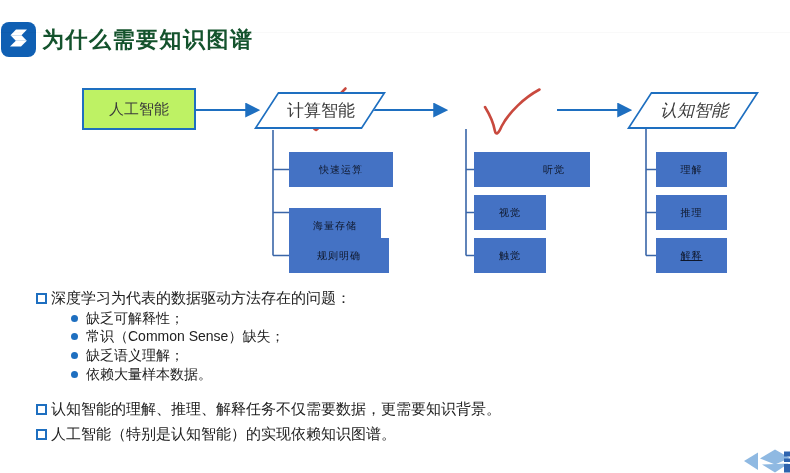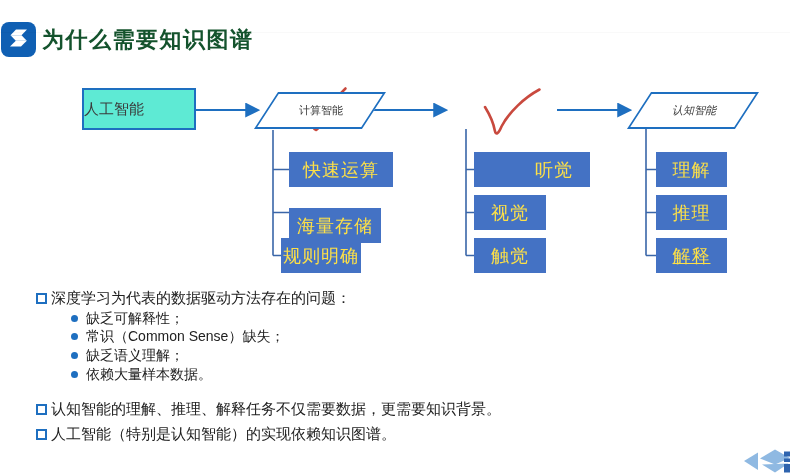--- a/index.html
+++ b/index.html
@@ -9,28 +9,28 @@
     -webkit-font-smoothing:antialiased;
   }
   .abs{position:absolute;}
   
   #brand-logo{left:1px;top:22px;width:35px;height:35px;background:#0f5fb3;border-radius:8px;
     display:flex;align-items:center;justify-content:center;}
   #page-title{left:42px;top:25px;font-size:22px;font-weight:700;color:#14532d;letter-spacing:1.5px;}
   #top-divider{left:0;top:32px;width:790px;height:1px;background:rgba(0,0,0,0.025);}
   
   .rootbox{left:82px;top:88px;width:114px;height:42px;border:2px solid #1e6fc0;box-sizing:border-box;
-    display:flex;align-items:center;font-size:15px;color:#3a3a3a;background:#5eead4;}
+    display:flex;align-items:center;justify-content:center;font-size:15px;color:#3a3a3a;background:#bef264;}
   .pgram{width:134px;height:37px;top:92px;}
   .pgram .skin{position:absolute;left:24px;top:0;width:108px;height:100%;border:2px solid #1e6fc0;
     box-sizing:border-box;transform:skewX(-33deg);transform-origin:0 0;background:#fff;}
   .pgram .lbl{position:absolute;inset:0;display:flex;align-items:center;justify-content:center;
-    font-size:11px;color:#3a3a3a;}
-  .cap{background:#4472c4;color:#fde047;height:35px;display:flex;align-items:center;justify-content:center;
-    font-size:18px;letter-spacing:1px;}
+    font-size:17px;color:#3a3a3a;}
+  .cap{background:#4472c4;color:#0f172a;height:35px;display:flex;align-items:center;justify-content:center;
+    font-size:10px;letter-spacing:1px;}
   
   .b1{left:36px;display:flex;align-items:center;gap:4px;height:20px;font-size:15px;color:#212121;}
   .b1 .sq{width:11px;height:11px;border:2px solid #1e6fc0;box-sizing:border-box;flex:0 0 auto;}
   .b2{left:71px;display:flex;align-items:center;gap:8px;height:19px;font-size:14px;color:#212121;}
   .b2 .dot{width:7px;height:7px;border-radius:50%;background:#1e6fc0;flex:0 0 auto;}
   svg{display:block;}
 </style>
 </head>
 <body>
 
@@ -94,21 +94,21 @@
     <div class="skin"></div>
     <div class="lbl">计算智能</div>
   </div>
   <div class="abs pgram" style="left:627px;font-style:italic;">
     <div class="skin"></div>
     <div class="lbl">认知智能</div>
   </div>
 
   <div class="abs cap" style="left:289px;top:152px;width:104px;">快速运算</div>
   <div class="abs cap" style="left:289px;top:208px;width:92px;">海量存储</div>
-  <div class="abs cap" style="left:281px;top:238px;width:80px;">规则明确</div>
+  <div class="abs cap" style="left:289px;top:238px;width:100px;">规则明确</div>
 
   <div class="abs cap" style="left:474px;top:152px;width:72px;padding-left:44px;">听觉</div>
   <div class="abs cap" style="left:474px;top:195px;width:72px;">视觉</div>
   <div class="abs cap" style="left:474px;top:238px;width:72px;">触觉</div>
 
   <div class="abs cap" style="left:656px;top:152px;width:71px;">理解</div>
   <div class="abs cap" style="left:656px;top:195px;width:71px;">推理</div>
   <div class="abs cap" style="left:656px;top:238px;width:71px;text-decoration:underline;">解释</div>
 
   <div class="abs b1" style="top:288px;">

